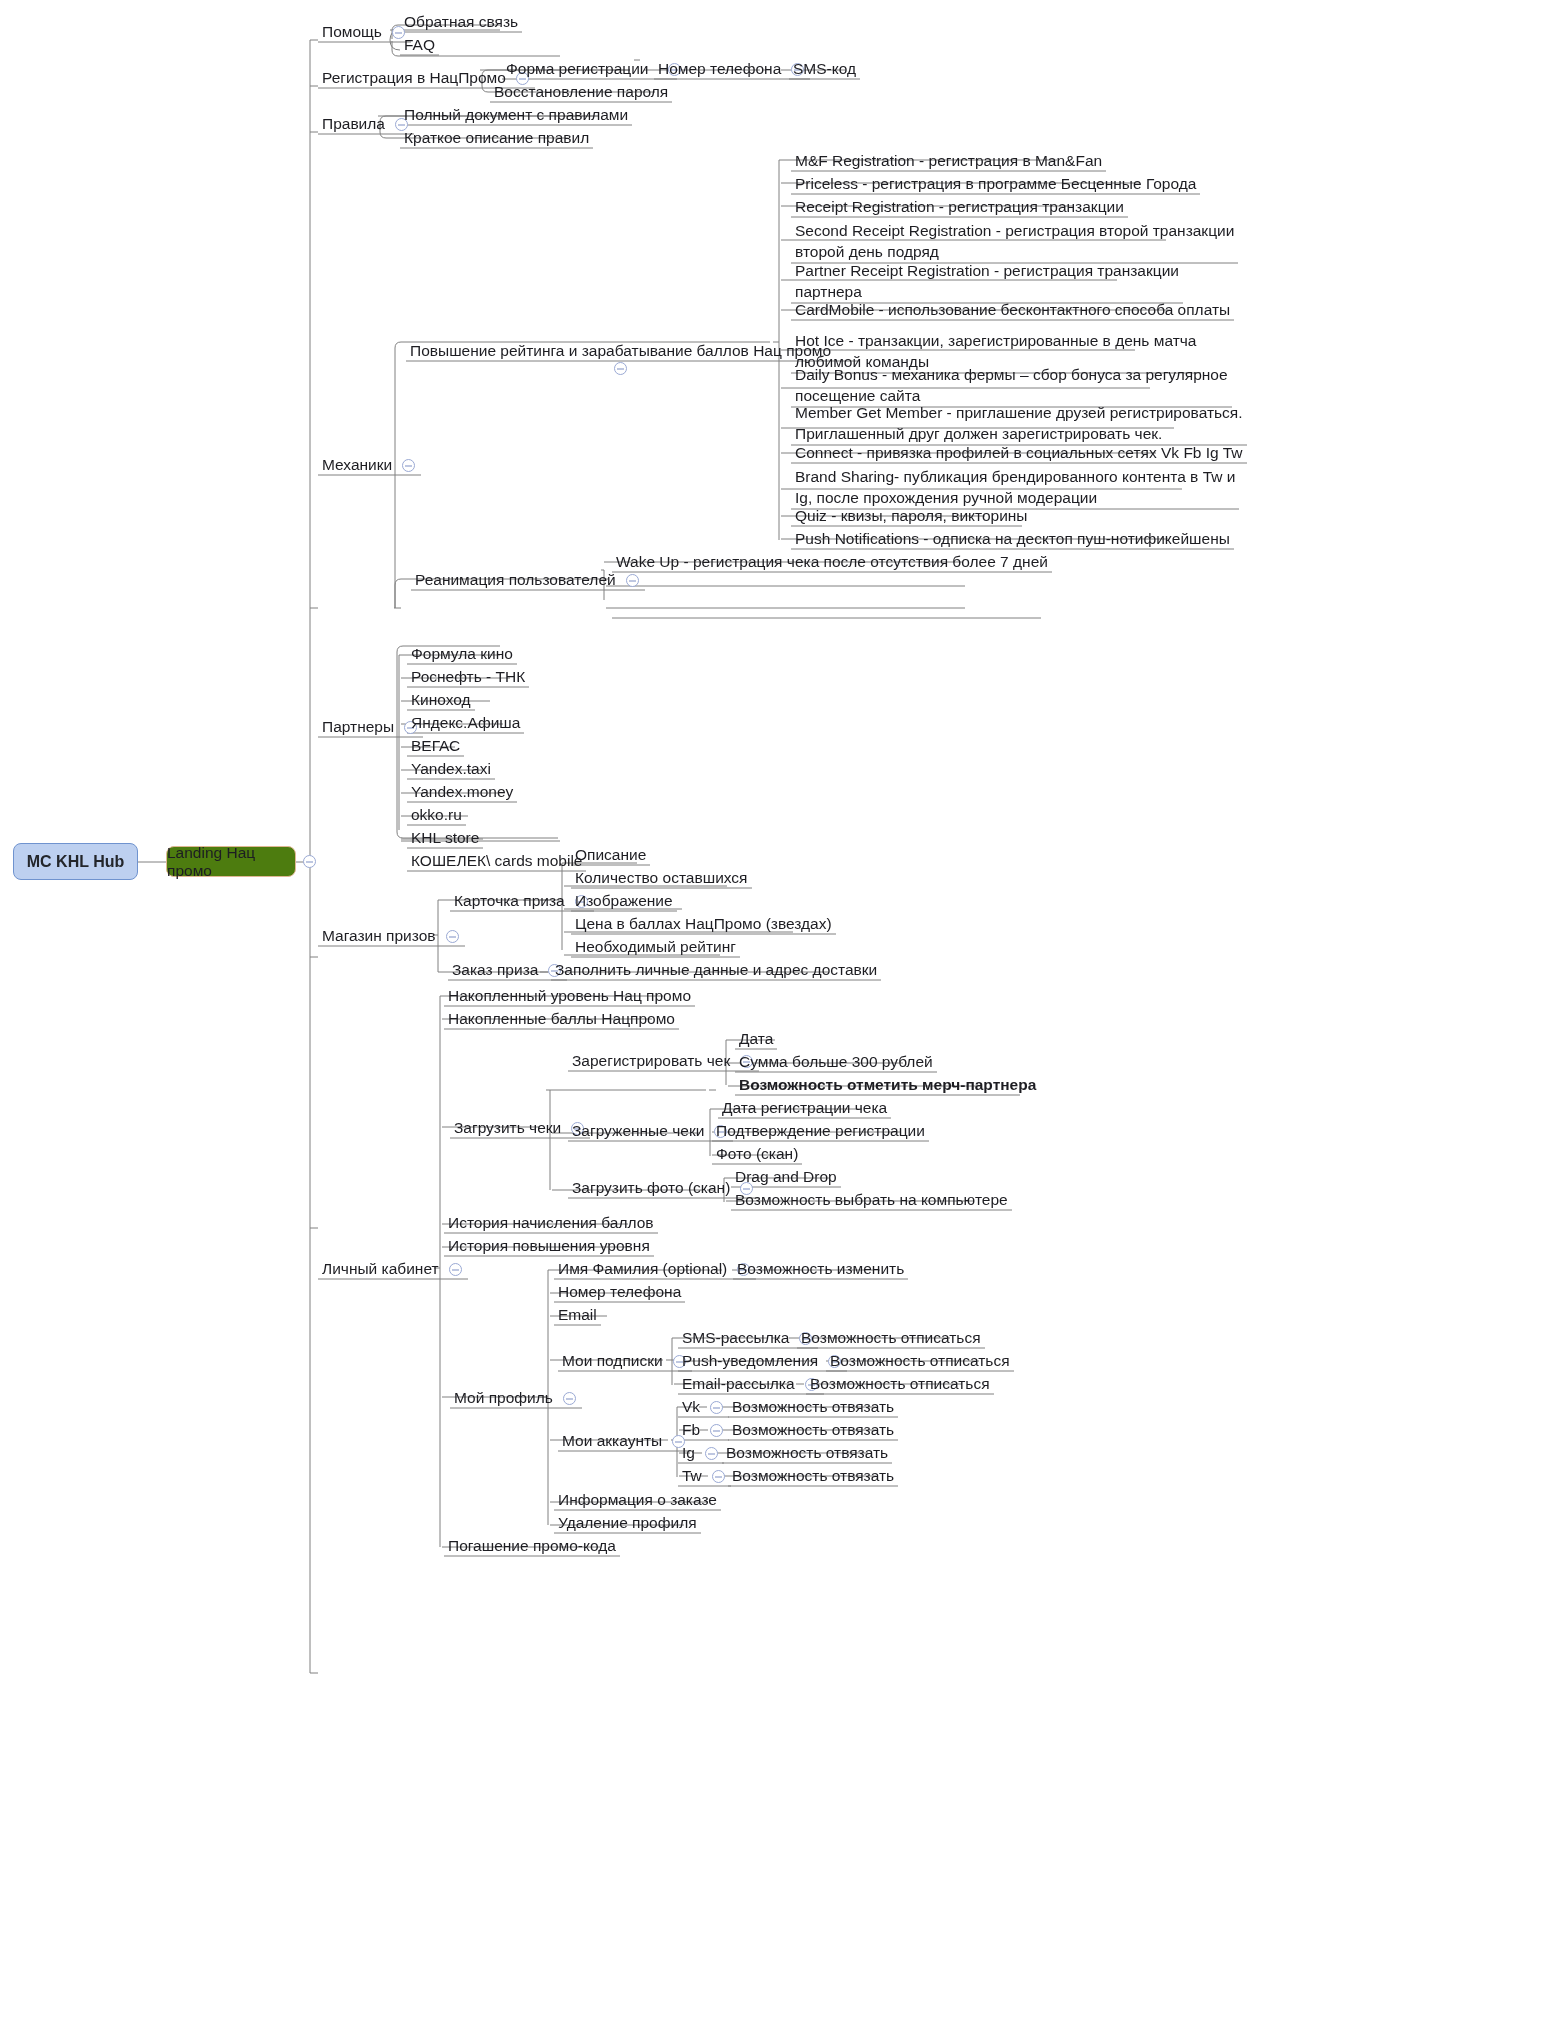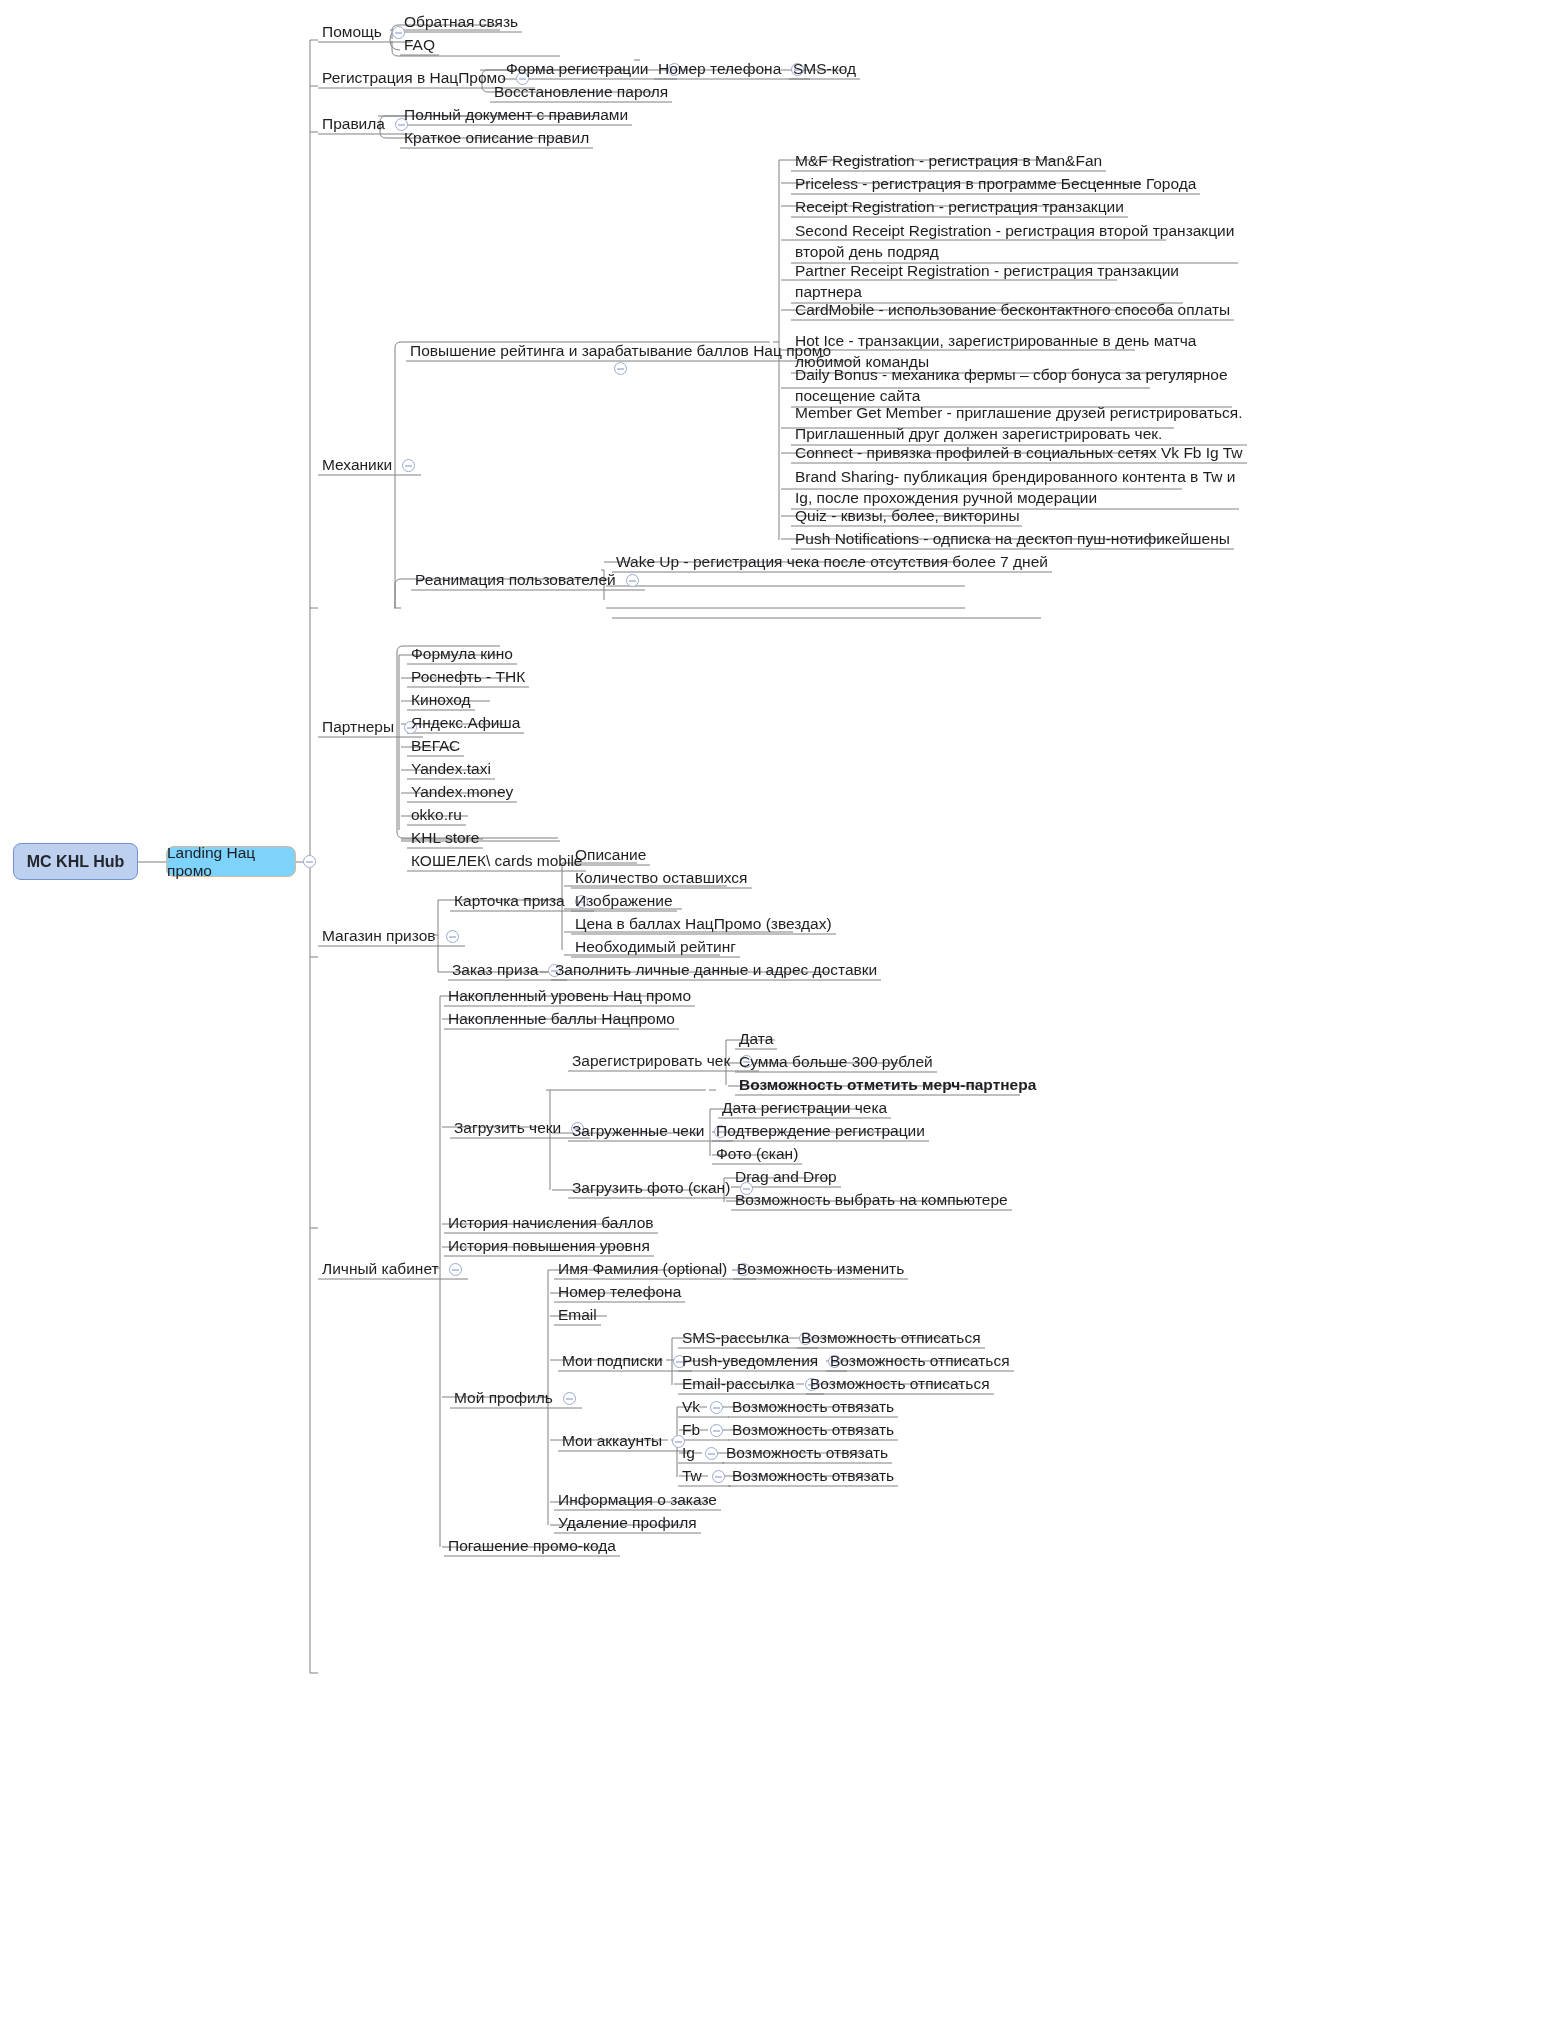--- a/index.html
+++ b/index.html
@@ -51,21 +51,21 @@
     border:1px solid #6f93cf;
     border-radius:8px;
     font-weight:bold;
     font-size:16px;
     color:#23262b;
     box-sizing:border-box;
   }
   .l1box{
     position:absolute;
     display:flex;align-items:center;justify-content:center;
-    background:#7dd3fc;
+    background:#4d7c0f;
     border:1px solid #e0b793;
     border-radius:8px;
     font-size:15.5px;
     color:#1d1d22;
     box-sizing:border-box;
   }
 </style>
 </head>
 <body>
 
@@ -427,21 +427,21 @@
 Приглашенный друг должен зарегистрировать чек.</span>
     </div>
   <div class="node" style="left:791px;top:443px;">
     <span class="txt">Connect - привязка профилей в социальных сетях Vk Fb Ig Tw</span>
     </div>
   <div class="node multi" style="left:791px;top:466px;">
     <span class="txt">Brand Sharing- публикация брендированного контента в Tw и
 Ig, после прохождения ручной модерации</span>
     </div>
   <div class="node" style="left:791px;top:506px;">
-    <span class="txt">Quiz - квизы, более, викторины</span>
+    <span class="txt">Quiz - квизы, пароля, викторины</span>
     </div>
   <div class="node" style="left:791px;top:529px;">
     <span class="txt">Push Notifications - одписка на десктоп пуш-нотификейшены</span>
     </div>
 
   <div class="node" style="left:411px;top:570px;">
     <span class="txt">Реанимация пользователей</span>
     <span class="toggle"></span>
   </div>
   <div class="node" style="left:612px;top:552px;">

